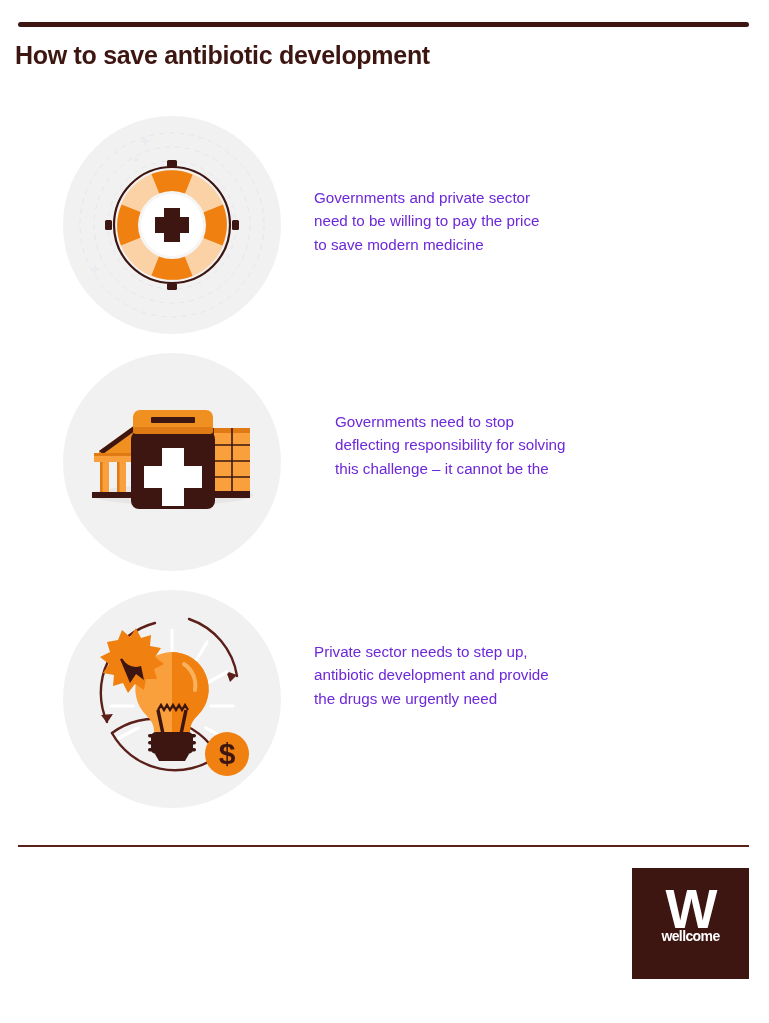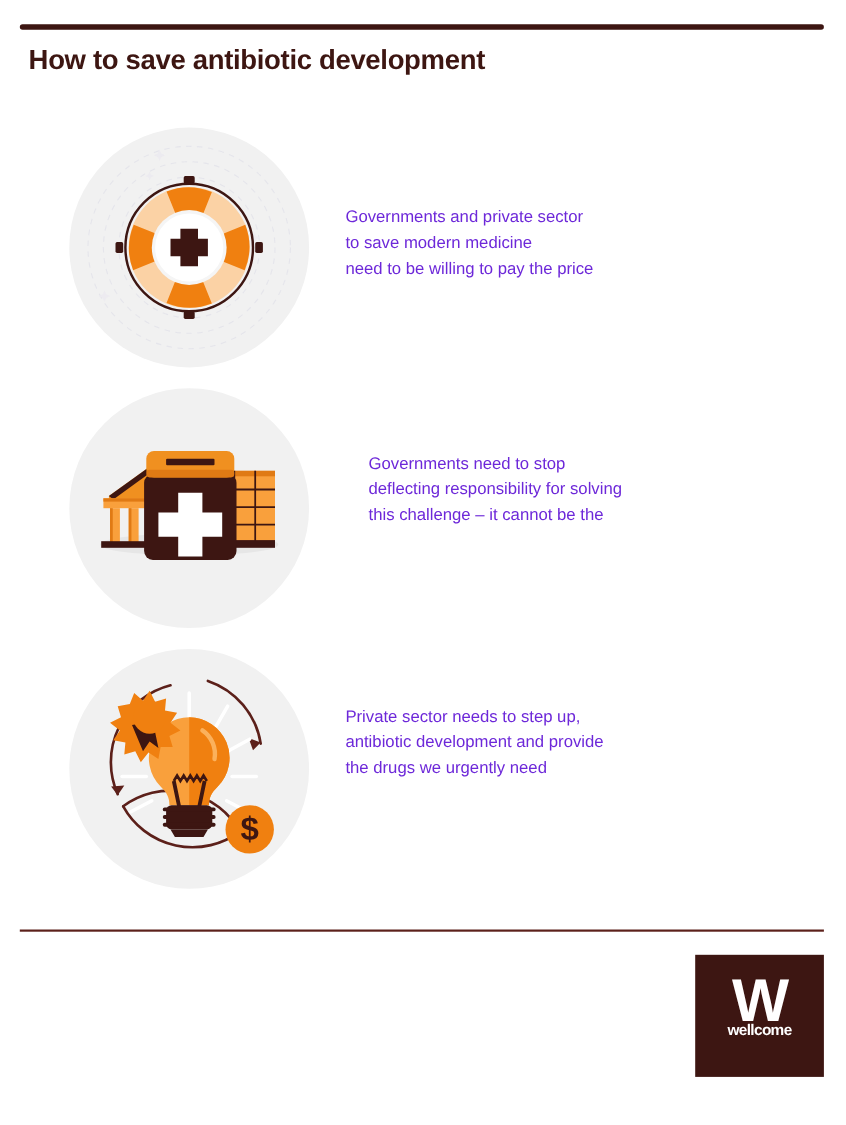--- a/index.html
+++ b/index.html
@@ -30,21 +30,21 @@
     left: 18px;
     top: 845px;
     width: 731px;
     height: 1.5px;
     background: #5c201a;
   }
 
   
   .page-title {
     position: absolute;
-    left: 26px;
+    left: 15px;
     top: 41px;
     font-size: 25px;
     font-weight: bold;
     color: #3d1612;
     letter-spacing: -0.3px;
     white-space: nowrap;
     font-stretch: condensed;
   }
 
   
@@ -154,22 +154,22 @@
       </g>
 
       <circle cx="109" cy="109" r="34" fill="#f5f5f5"></circle>
       <circle cx="109" cy="109" r="31" fill="#ffffff"></circle>
 
       <path d="M101 92 h16 v9 h9 v16 h-9 v9 h-16 v-9 h-9 v-16 h9 z" fill="#3d1612"></path>
     </svg>
   </div>
   <div class="row-text">
     <p>Governments and private sector</p>
+    <p>need to be willing to pay the price</p>
     <p>to save modern medicine</p>
-    <p>need to be willing to pay the price</p>
   </div>
 </div>
 
 <div class="row" id="row-1">
   <div class="icon-disc">
     <svg width="218" height="218" viewBox="0 0 218 218" xmlns="http://www.w3.org/2000/svg">
 
       <ellipse cx="109" cy="142" rx="81" ry="10" fill="#e6e6e6"></ellipse>
 
       <g>

